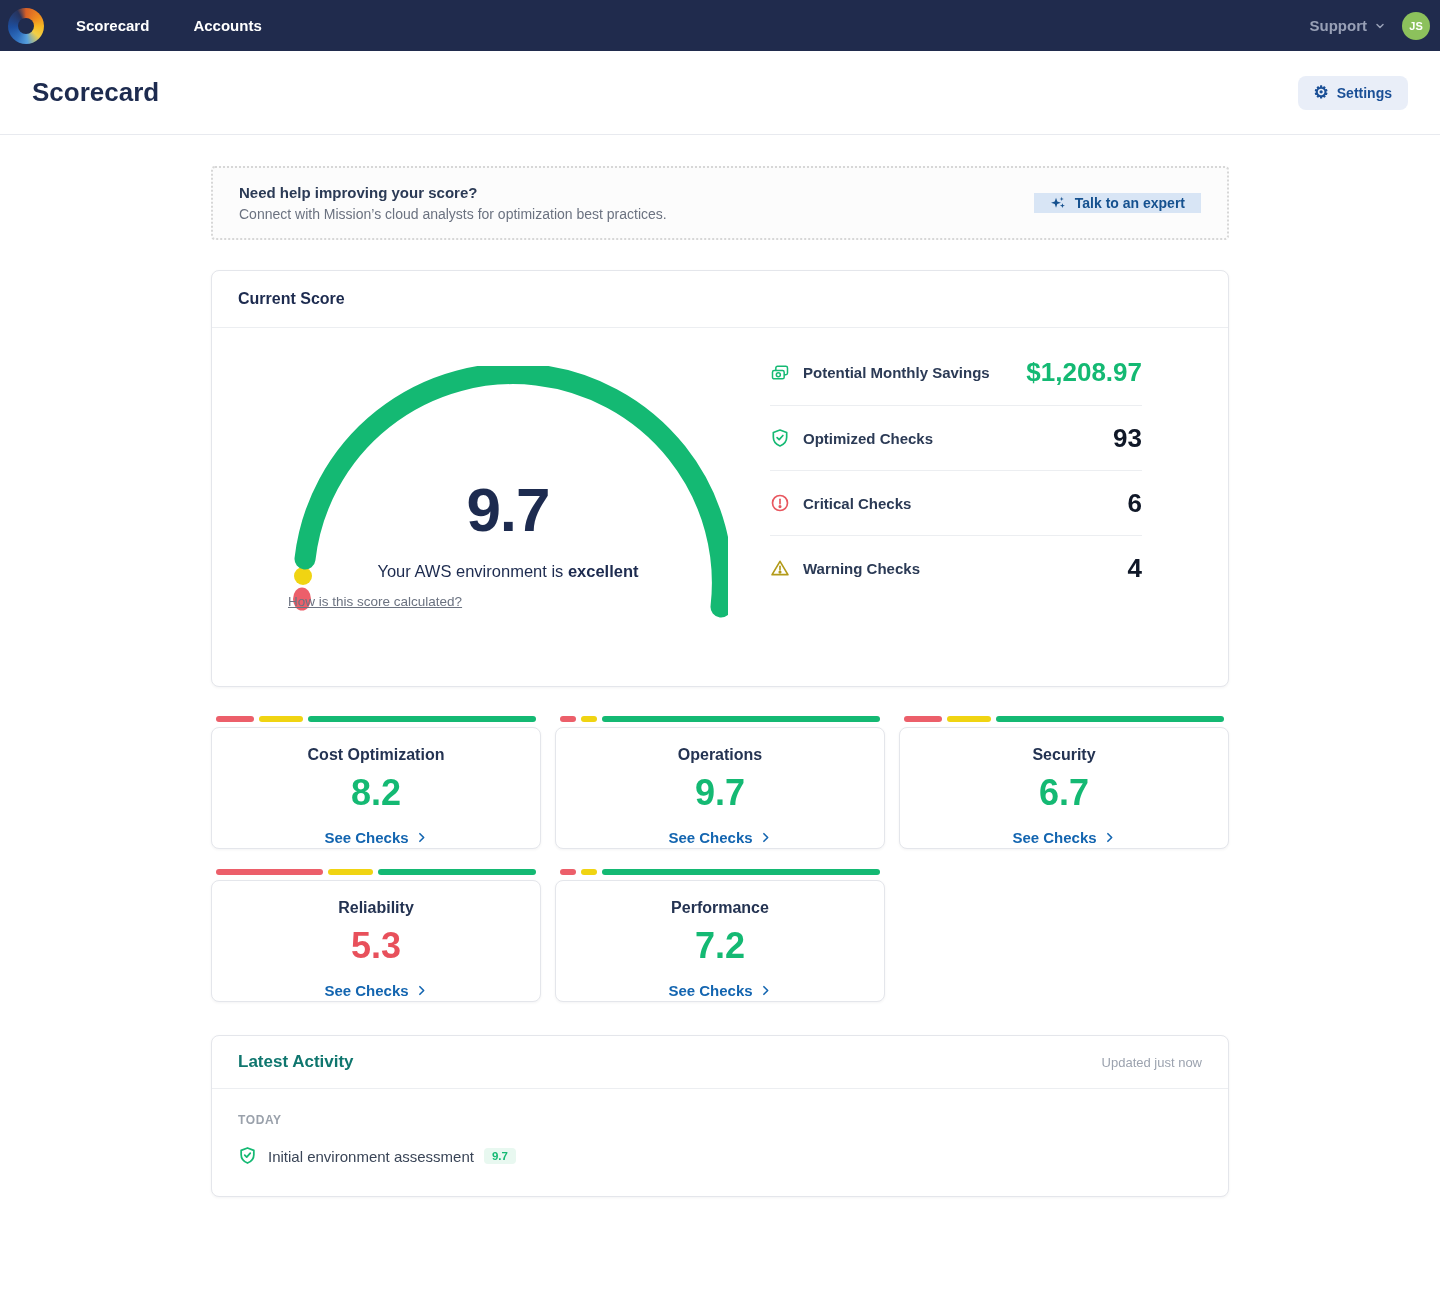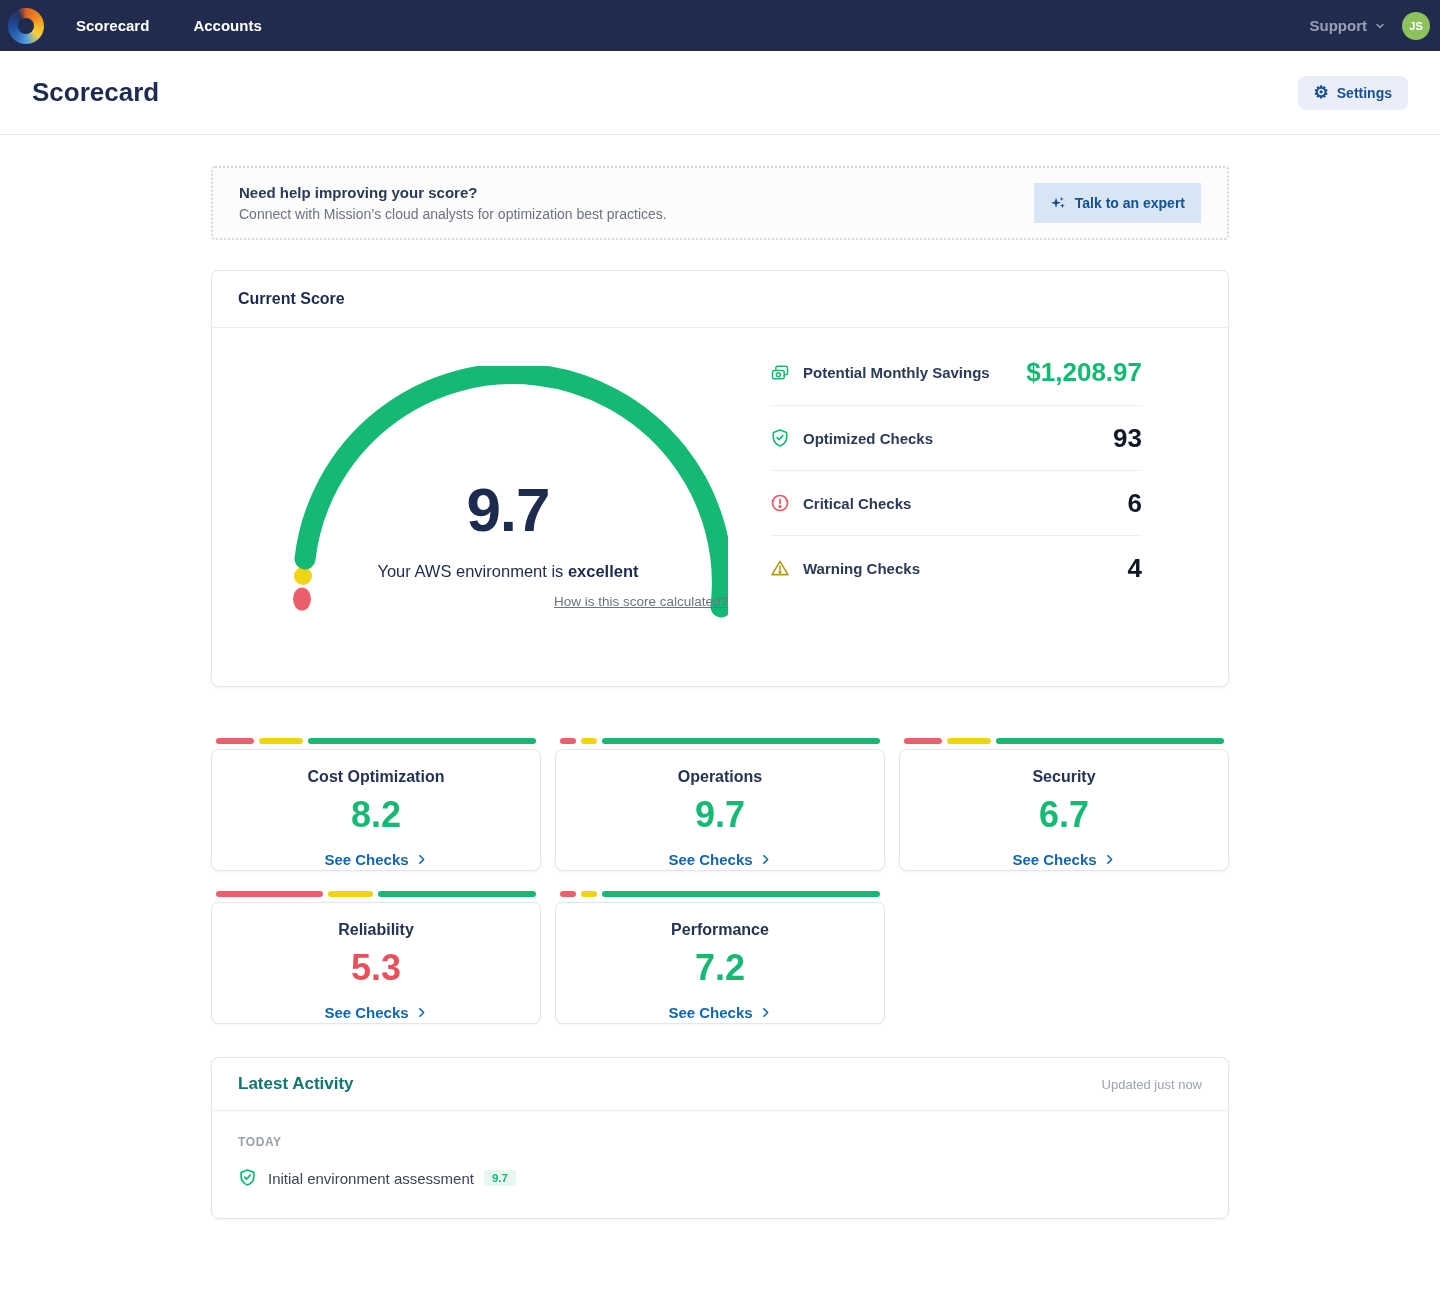--- a/index.html
+++ b/index.html
@@ -34,49 +34,49 @@
   .gear{font-size:17px;line-height:1;}
 
   
   .content{width:1018px;margin:0 auto;padding-top:31px;}
 
   
   .banner{display:flex;align-items:center;justify-content:space-between;height:74px;padding:0 26px;
     border:2px dotted #d7d7d7;border-radius:4px;background:#fcfcfc;}
   .banner-title{font-size:15px;font-weight:700;color:#2b3a55;}
   .banner-sub{font-size:14px;color:#6b7280;margin-top:5px;}
-  .cta-btn{display:inline-flex;align-items:center;gap:8px;height:40px;padding:0 16px;border:none;
+  .cta-btn{display:inline-flex;align-items:center;gap:8px;height:20px;padding:0 16px;border:none;
     background:#d8e5f5;border-radius:0;color:#15518f;font-size:14px;font-weight:700;
     font-family:"Liberation Sans",sans-serif;cursor:pointer;}
 
   
   .card{background:#fff;border:1px solid var(--border);border-radius:8px;box-shadow:0 1px 3px rgba(16,24,40,.05);}
   .score-card{margin-top:30px;}
   .card-header{display:flex;align-items:center;justify-content:space-between;height:57px;padding:0 26px;
     border-bottom:1px solid var(--divider);}
   .card-title{font-size:16px;font-weight:700;color:var(--navy);}
   .score-body{position:relative;height:358px;}
 
   .gauge-wrap{position:absolute;left:76px;top:38px;width:440px;height:288px;}
   .gauge-svg{position:absolute;inset:0;width:440px;height:288px;}
   .gauge-score{position:absolute;top:108px;left:0;right:0;text-align:center;
     font-size:62px;font-weight:700;color:var(--navy);letter-spacing:-1px;}
   .gauge-desc{position:absolute;top:196px;left:0;right:0;text-align:center;font-size:16.5px;color:var(--navy);}
-  .gauge-link{position:absolute;top:228px;left:0;right:0;text-align:right;font-size:13.5px;color:#6b7280;
+  .gauge-link{position:absolute;top:228px;left:0;right:0;text-align:left;font-size:13.5px;color:#6b7280;
     text-decoration:underline;}
 
   .stats{position:absolute;left:558px;top:12px;width:372px;}
   .stat-row{height:65px;display:flex;align-items:center;gap:13px;}
   .stat-row + .stat-row{border-top:1px solid var(--divider);}
   .stat-icon{width:20px;height:20px;flex:0 0 auto;display:flex;}
   .stat-label{font-size:15px;font-weight:600;color:#2b3a55;}
   .stat-value{margin-left:auto;font-size:26px;font-weight:600;color:#101828;}
 
   
-  .cat-grid{display:grid;grid-template-columns:repeat(3,1fr);column-gap:14px;row-gap:31px;margin-top:62px;}
+  .cat-grid{display:grid;grid-template-columns:repeat(3,1fr);column-gap:14px;row-gap:31px;margin-top:40px;}
   .cat-card{position:relative;height:122px;text-align:center;padding-top:18px;}
   .cat-bar{position:absolute;top:-12px;left:4px;right:4px;height:6px;display:flex;gap:5px;}
   .seg{height:6px;border-radius:3px;}
   .seg-red{background:var(--bar-red);}
   .seg-yellow{background:var(--bar-yellow);}
   .seg-green{background:var(--green);flex:1;}
   .cat-title{font-size:16px;font-weight:600;color:#243352;}
   .cat-score{font-size:36px;font-weight:700;margin-top:8px;}
   .see-checks{display:inline-flex;align-items:center;gap:6px;margin-top:15px;
     color:var(--blue);font-size:15px;font-weight:700;text-align:right;}

